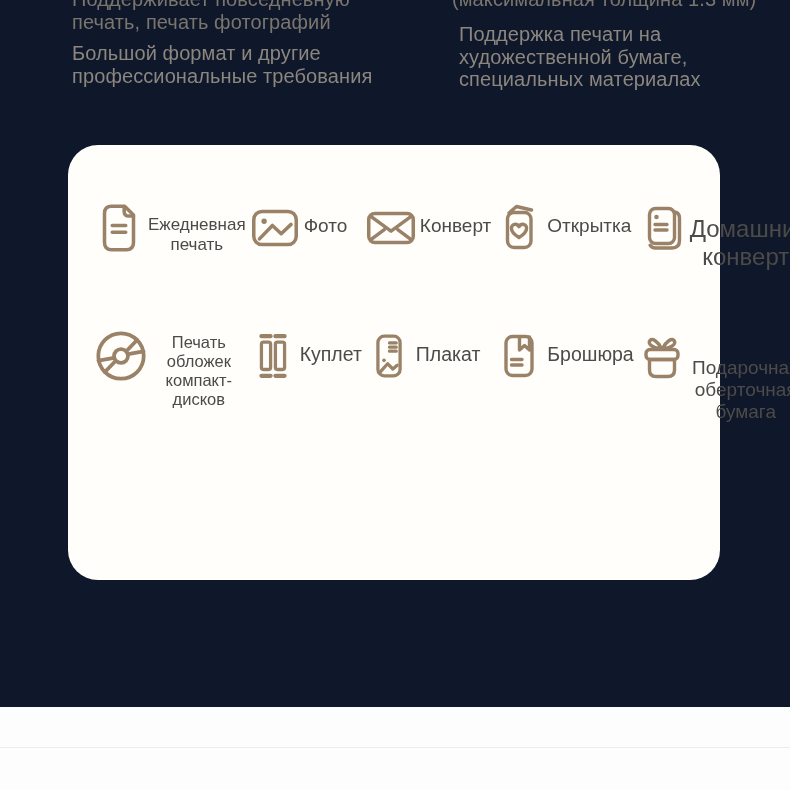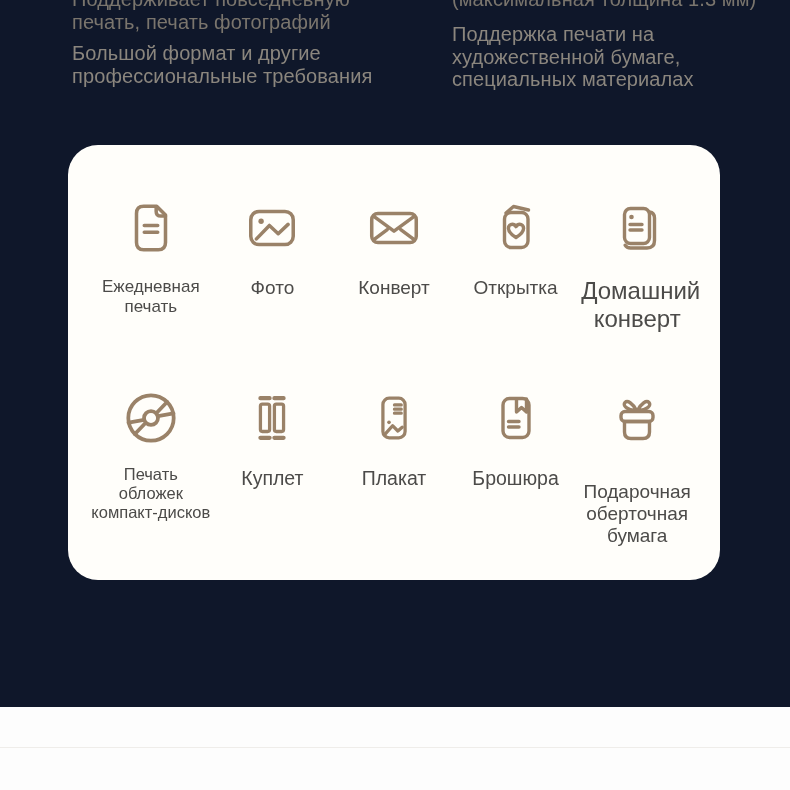--- a/index.html
+++ b/index.html
@@ -20,43 +20,43 @@
   }
   .top-col{width:332px;}
   .heading{
     font-size:20px;line-height:23px;color:#7a756d;
     white-space:pre-line;letter-spacing:.1px;
   }
   .body-text{
     font-size:20px;line-height:22.5px;color:#8b867e;
     white-space:pre-line;margin-top:8px;letter-spacing:.1px;
   }
-  .top-col.right .body-text{margin-top:12px;}
+  .top-col.right .body-text{margin-top:12px;margin-left:7px;}
   
   .card{
     position:absolute;left:68px;top:145px;
     width:652px;height:435px;
     background:#fffefa;border-radius:30px;
   }
   .grid{
     display:grid;grid-template-columns:repeat(5,1fr);
     padding:52px 22px 0;row-gap:54px;
   }
-  .cell{display:flex;flex-direction:column;align-items:center;}
+  .cell{display:flex;flex-direction:row;align-items:flex-start;}
   .icon-wrap{
     height:62px;display:flex;align-items:center;justify-content:center;
     color:#9a8268;
   }
   .label{
     margin-top:18px;color:#4c4b49;text-align:center;line-height:1.16;
     font-size:19px;
   }
   .label.s17{font-size:17px;max-width:120px;}
   .label.s18{font-size:24px;max-width:112px;}
-  .label.s165{font-size:16.5px;max-width:174px;margin-top:16px;}
+  .label.s165{font-size:16.5px;max-width:174px;margin-top:8px;}
   .label.s195{font-size:19.5px;}
   .label.s155{font-size:19px;max-width:124px;margin-top:32px;}
   
   .bottom-band{
     position:absolute;left:0;top:707px;width:790px;height:83px;
     background:#fdfdfd;
   }
   .hairline{
     position:absolute;left:0;top:40px;width:100%;height:1px;
     background:#efedea;

